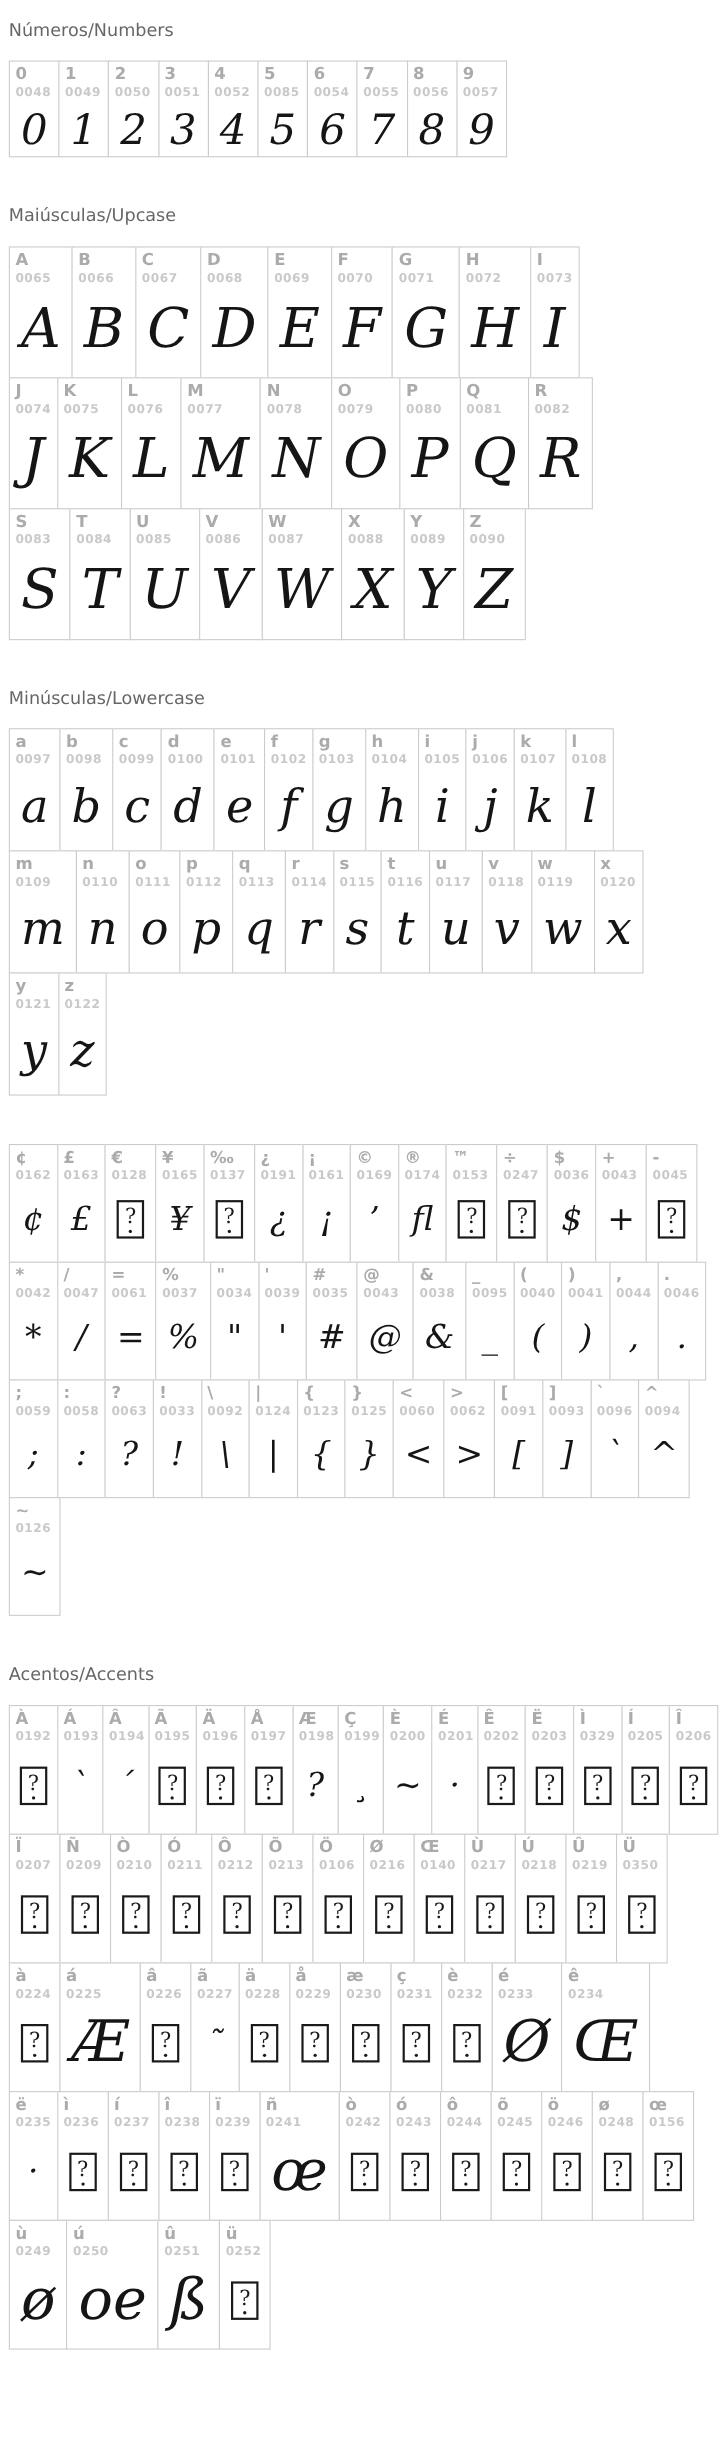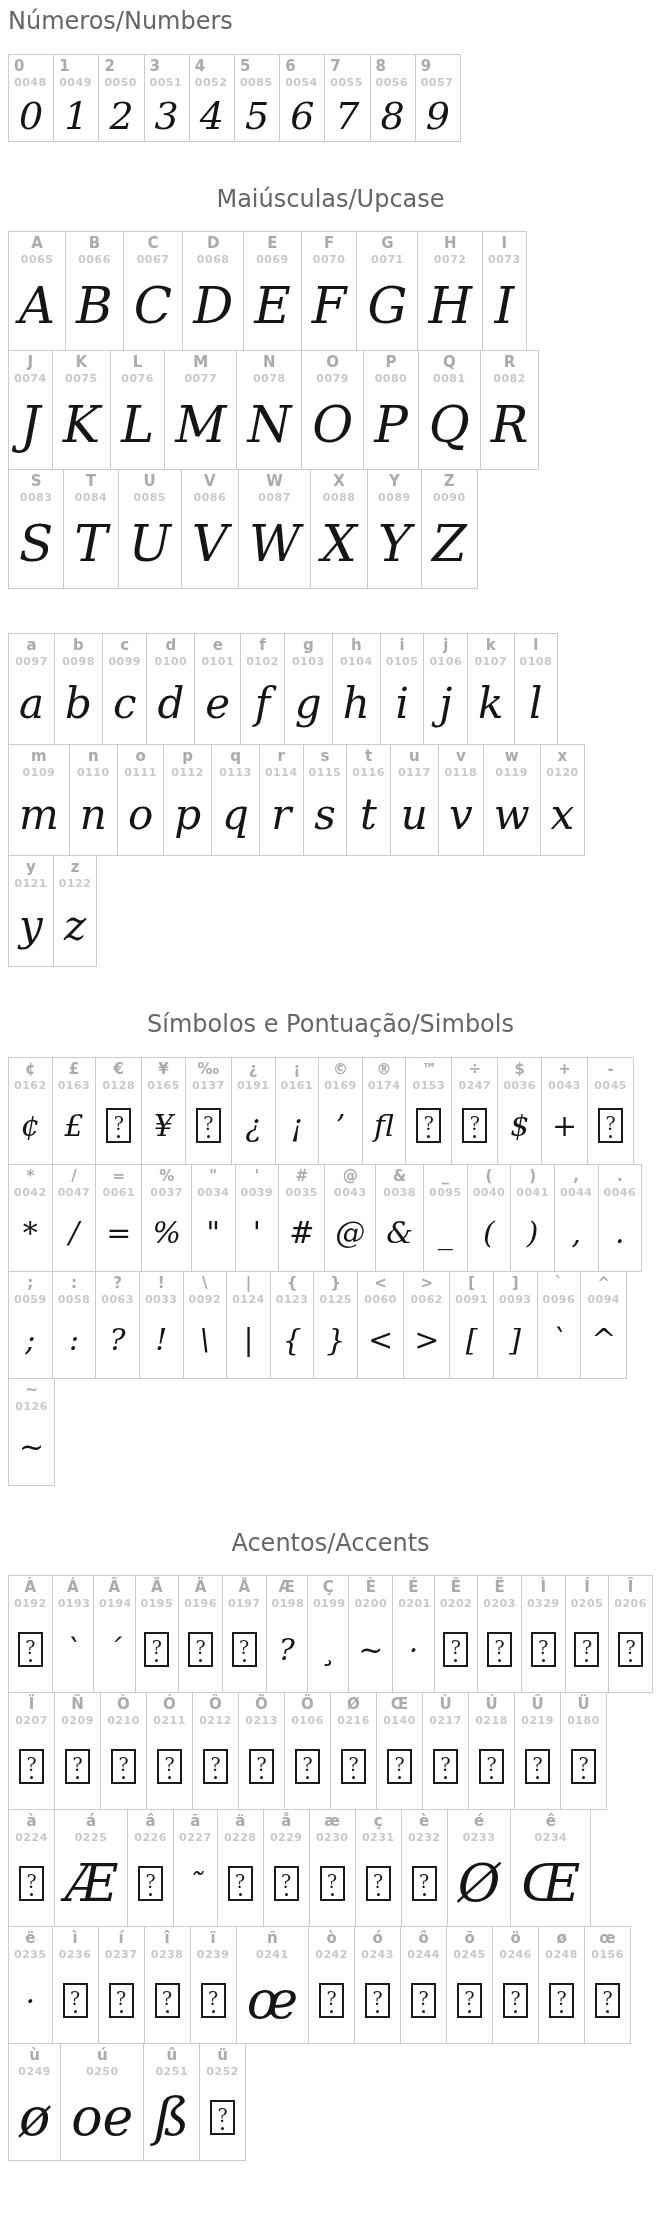--- a/index.html
+++ b/index.html
@@ -1,27 +1,27 @@
 <!DOCTYPE html>
 <html><head>
 <meta charset="utf-8">
 <style>
   html,body{margin:0;padding:0;background:#ffffff;}
   body{width:661px;font-family:"Liberation Sans",sans-serif;-webkit-font-smoothing:antialiased;}
   .charmap{padding:8px 8px 30px 8px;}
 
   .section{margin:0;}
-  .section + .section{margin-top:44px;text-align:center;}
+  .section + .section{margin-top:44px;}
   .section-title{
     font-family:"DejaVu Sans",sans-serif;
     font-weight:400;
     color:#666666;
-    font-size:24px;
+    font-size:16px;
     line-height:1.15;
-    margin:0 0 18px 0;
+    margin:11px 0 18px 0;
   }
 
   .row{display:flex;align-items:stretch;}
   .row + .row{margin-top:-1px;}
 
   .cell{
     background:#ffffff;
     border:1px solid #cccccc;
     box-sizing:border-box;
     display:flex;
@@ -361,20 +361,21 @@
         <div class="cell">
           <div class="label-wrap">
             <div class="char-label">Z</div>
             <div class="char-code">0090</div>
           </div>
           <div class="glyph">Z</div>
         </div>
       </div>
     </div>
     <div class="section sec-lowercase">
+      <h2 class="section-title">Minúsculas/Lowercase</h2>
       <div class="row">
         <div class="cell">
           <div class="label-wrap">
             <div class="char-label">a</div>
             <div class="char-code">0097</div>
           </div>
           <div class="glyph">a</div>
         </div>
         <div class="cell">
           <div class="label-wrap">
@@ -551,21 +552,20 @@
         <div class="cell">
           <div class="label-wrap">
             <div class="char-label">z</div>
             <div class="char-code">0122</div>
           </div>
           <div class="glyph">z</div>
         </div>
       </div>
     </div>
     <div class="section sec-symbols">
-      <h2 class="section-title">Símbolos e Pontuação/Simbols</h2>
       <div class="row">
         <div class="cell">
           <div class="label-wrap">
             <div class="char-label">¢</div>
             <div class="char-code">0162</div>
           </div>
           <div class="glyph">¢</div>
         </div>
         <div class="cell">
           <div class="label-wrap">
@@ -1111,21 +1111,21 @@
             <div class="char-label">Û</div>
             <div class="char-code">0219</div>
           </div>
           <div class="glyph">
             <span class="tofu">?</span>
           </div>
         </div>
         <div class="cell">
           <div class="label-wrap">
             <div class="char-label">Ü</div>
-            <div class="char-code">0180</div>
+            <div class="char-code">0350</div>
           </div>
           <div class="glyph">
             <span class="tofu">?</span>
           </div>
         </div>
       </div>
       <div class="row">
         <div class="cell">
           <div class="label-wrap">
             <div class="char-label">à</div>

